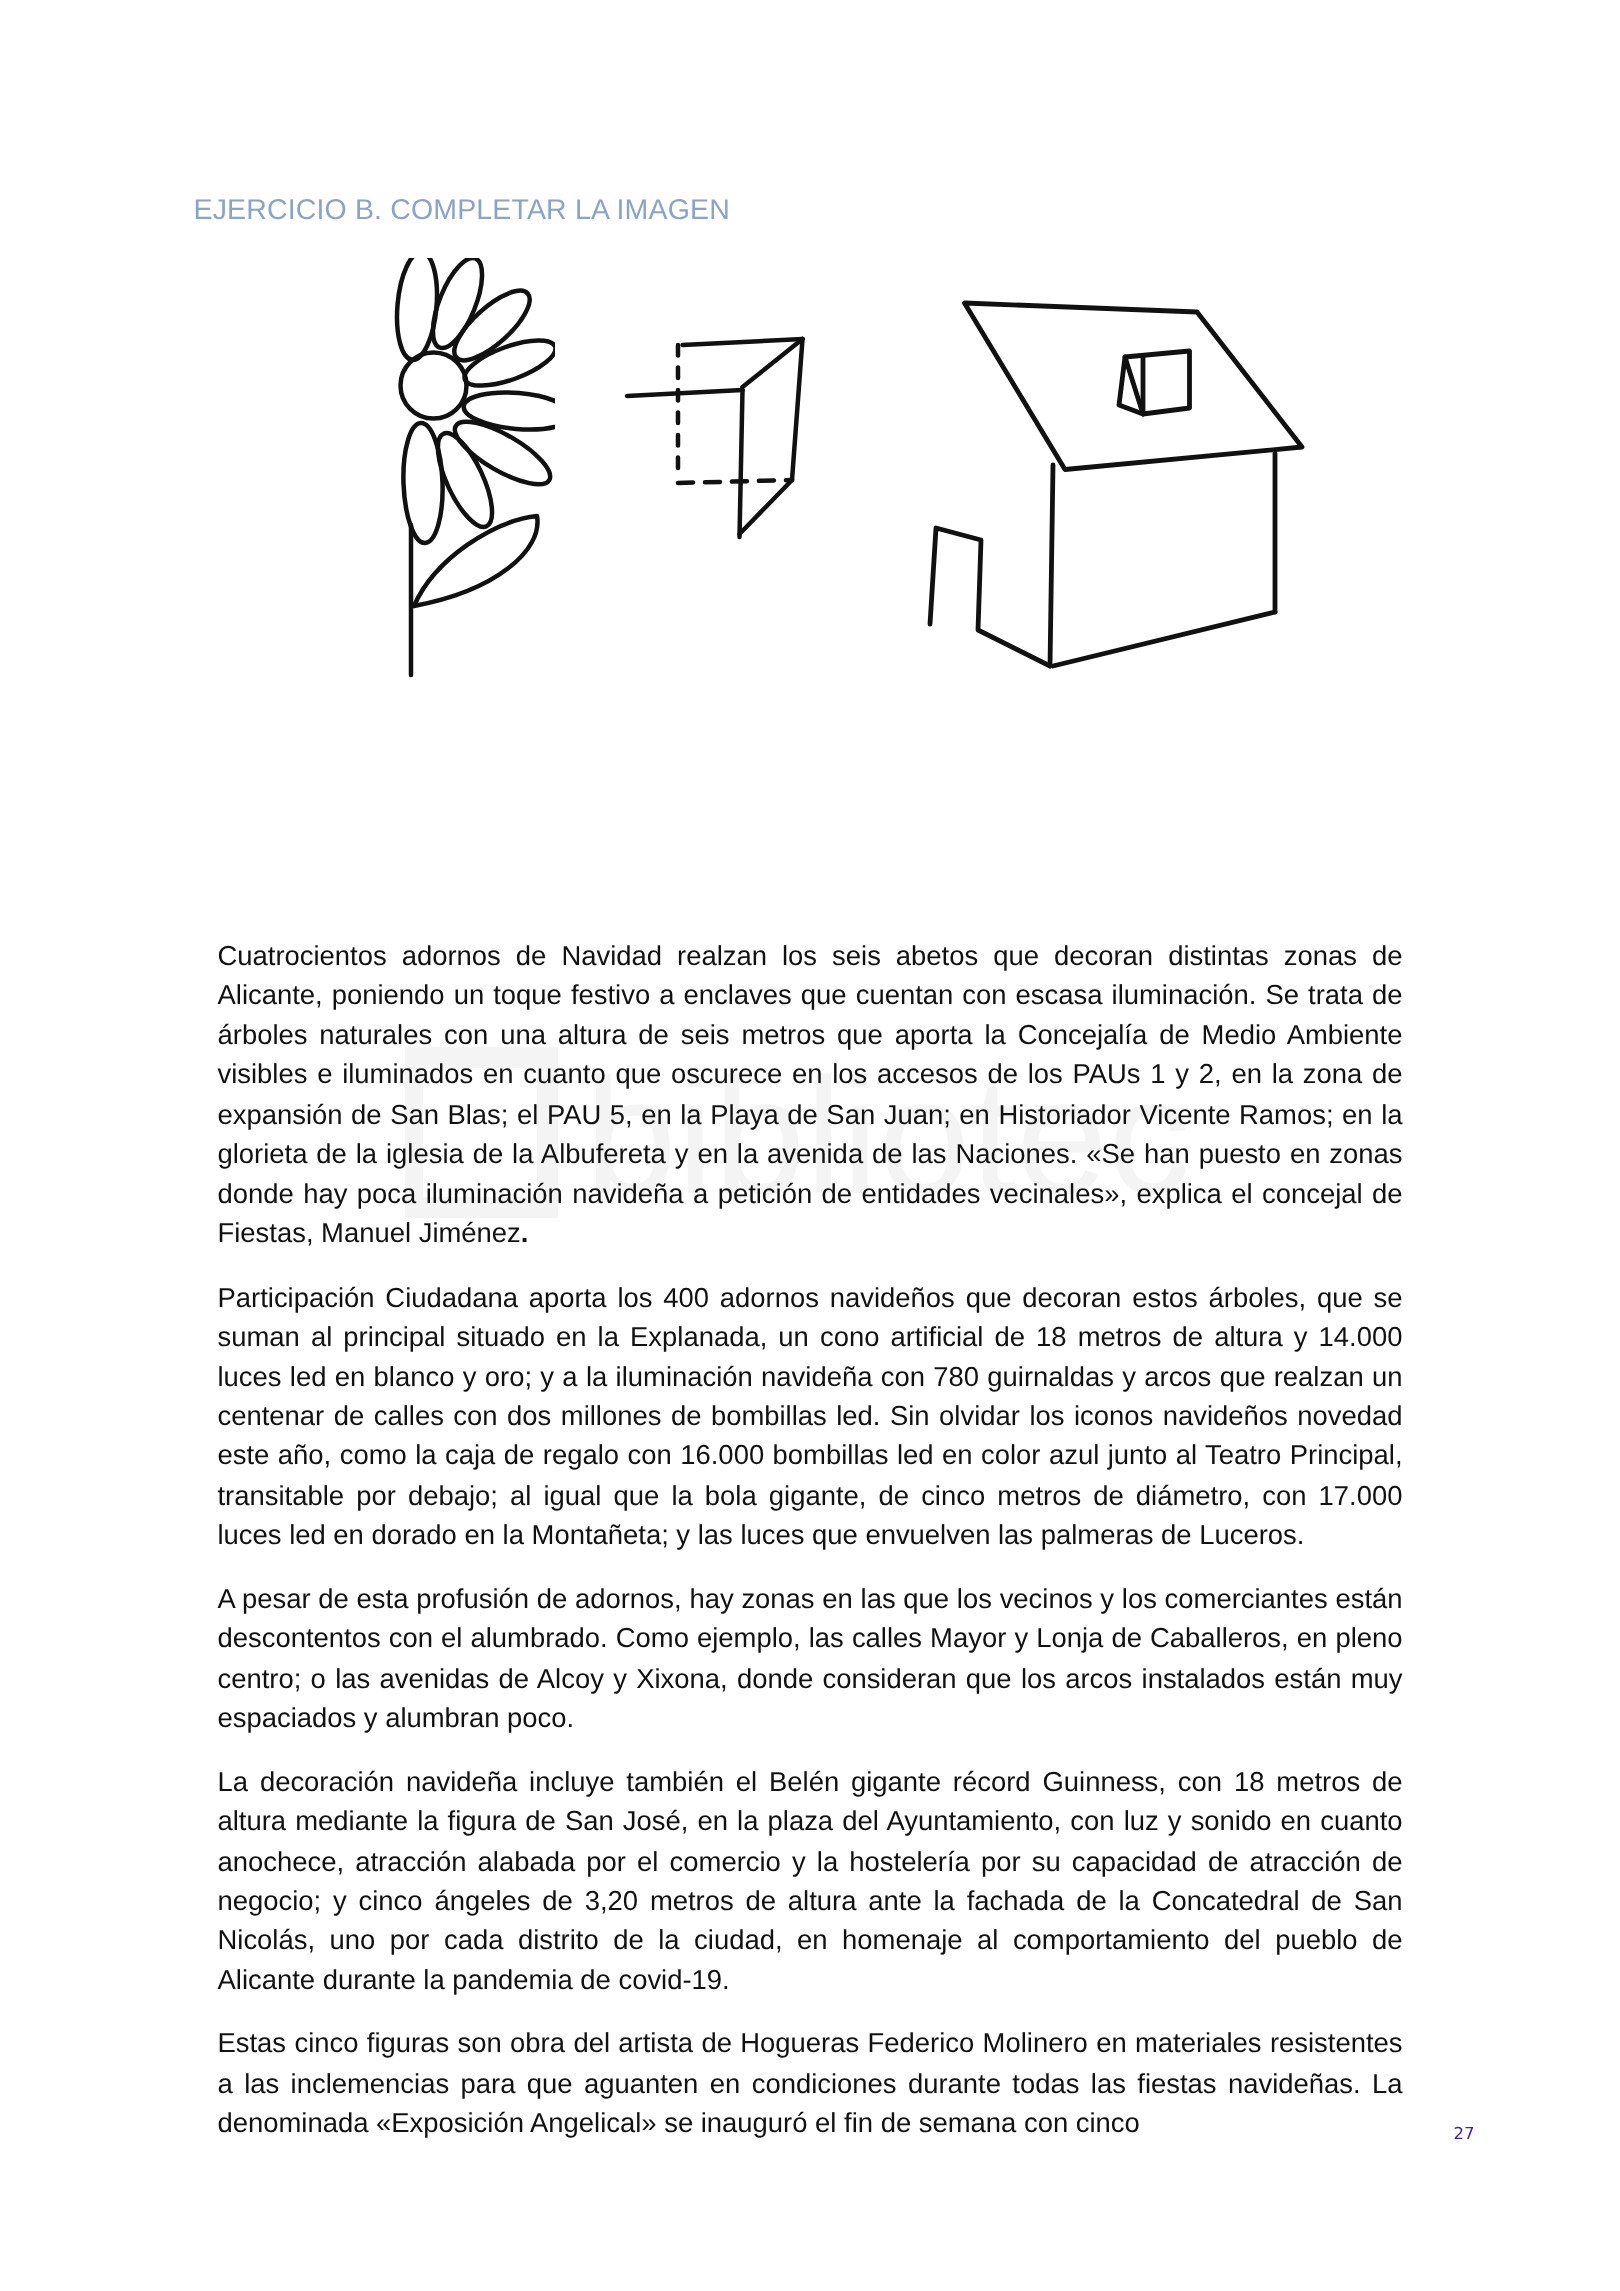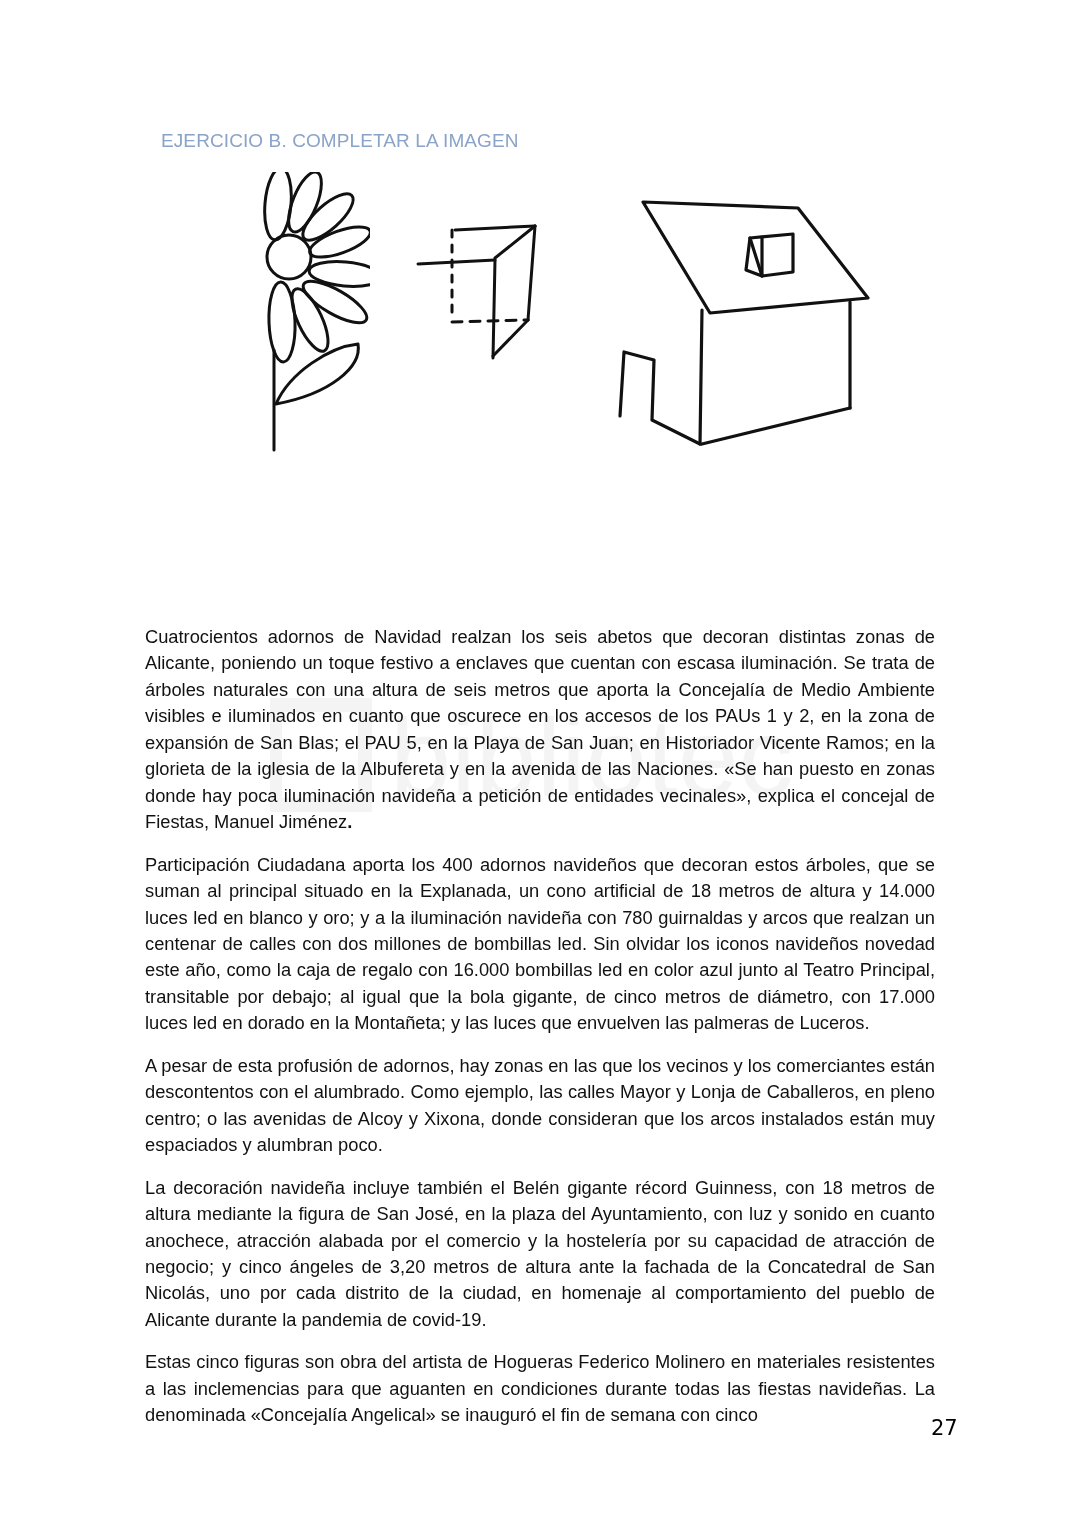--- a/index.html
+++ b/index.html
@@ -7,21 +7,21 @@
   .page { position: absolute; left: 0; top: 0; width: 1080px; height: 1527px; background: #fff; }
 
   .heading {
     position: absolute; left: 129px;
     font-family: "Liberation Sans", sans-serif;
     font-size: 19px; letter-spacing: 0.1px;
     color: #8aa3c8;
     white-space: nowrap;
     margin: 0; font-weight: normal;
   }
-  #heading-b { top: 130px; margin-left: 32px; }
+  #heading-b { top: 130px; }
   #heading-c { top: 571px; }
 
   .figures { position: absolute; left: 0; top: 160px; width: 1080px; height: 300px; }
   .fig { position: absolute; }
 
   .body-text {
     position: absolute; left: 129px; top: 608px; width: 822px;
     font-family: "Liberation Sans", sans-serif;
     font-size: 18.3px; line-height: 26.45px;
     color: #111111;
@@ -29,23 +29,23 @@
   }
   .body-text p { margin: 16px; }
   .body-text .bold { font-weight: bold; }
 
   .watermark {
     position: absolute; left: 270px; top: 690px; width: 520px; height: 130px;
     pointer-events: none; opacity: 0.06;
   }
 
   .page-number {
-    position: absolute; left: 931px; top: 1416px;
+    position: absolute; left: 969px; top: 1416px;
     font-family: "DejaVu Sans", sans-serif;
-    font-size: 21px; color: #000000;
+    font-size: 11px; color: #4c1d95;
   }
 </style>
 </head>
 <body>
 
 <div class="page">
 
   <h2 id="heading-b" class="heading">EJERCICIO B. COMPLETAR LA IMAGEN</h2>
 
   <div class="figures">
@@ -105,17 +105,17 @@
   <svg class="watermark" viewBox="0 0 520 130">
     <rect x="5" y="15" width="90" height="100" fill="none" stroke="#555" stroke-width="14"></rect>
     <text x="120" y="105" font-family="Liberation Sans, sans-serif" font-size="110" fill="#555">biblioteca</text>
   </svg>
 
   <div class="body-text">
     <p><span>Cuatrocientos adornos de Navidad realzan los seis abetos que decoran distintas zonas de Alicante, poniendo un toque festivo a enclaves que cuentan con escasa iluminación. Se trata de árboles naturales con una altura de seis metros que aporta la Concejalía de Medio Ambiente visibles e iluminados en cuanto que oscurece en los accesos de los PAUs 1 y 2, en la zona de expansión de San Blas; el PAU 5, en la Playa de San Juan; en Historiador Vicente Ramos; en la glorieta de la iglesia de la Albufereta y en la avenida de las Naciones. «Se han puesto en zonas donde hay poca iluminación navideña a petición de entidades vecinales», explica el concejal de Fiestas, Manuel Jiménez</span><span class="bold">.</span></p>
     <p>Participación Ciudadana aporta los 400 adornos navideños que decoran estos árboles, que se suman al principal situado en la Explanada, un cono artificial de 18 metros de altura y 14.000 luces led en blanco y oro; y a la iluminación navideña con 780 guirnaldas y arcos que realzan un centenar de calles con dos millones de bombillas led. Sin olvidar los iconos navideños novedad este año, como la caja de regalo con 16.000 bombillas led en color azul junto al Teatro Principal, transitable por debajo; al igual que la bola gigante, de cinco metros de diámetro, con 17.000 luces led en dorado en la Montañeta; y las luces que envuelven las palmeras de Luceros.</p>
     <p>A pesar de esta profusión de adornos, hay zonas en las que los vecinos y los comerciantes están descontentos con el alumbrado. Como ejemplo, las calles Mayor y Lonja de Caballeros, en pleno centro; o las avenidas de Alcoy y Xixona, donde consideran que los arcos instalados están muy espaciados y alumbran poco.</p>
     <p>La decoración navideña incluye también el Belén gigante récord Guinness, con 18 metros de altura mediante la figura de San José, en la plaza del Ayuntamiento, con luz y sonido en cuanto anochece, atracción alabada por el comercio y la hostelería por su capacidad de atracción de negocio; y cinco ángeles de 3,20 metros de altura ante la fachada de la Concatedral de San Nicolás, uno por cada distrito de la ciudad, en homenaje al comportamiento del pueblo de Alicante durante la pandemia de covid-19.</p>
-    <p>Estas cinco figuras son obra del artista de Hogueras Federico Molinero en materiales resistentes a las inclemencias para que aguanten en condiciones durante todas las fiestas navideñas. La denominada «Concejalía Angelical» se inauguró el fin de semana con cinco</p>
+    <p>Estas cinco figuras son obra del artista de Hogueras Federico Molinero en materiales resistentes a las inclemencias para que aguanten en condiciones durante todas las fiestas navideñas. La denominada «Exposición Angelical» se inauguró el fin de semana con cinco</p>
   </div>
 
   <div class="page-number">27</div>
 </div>
 
 </body></html>

